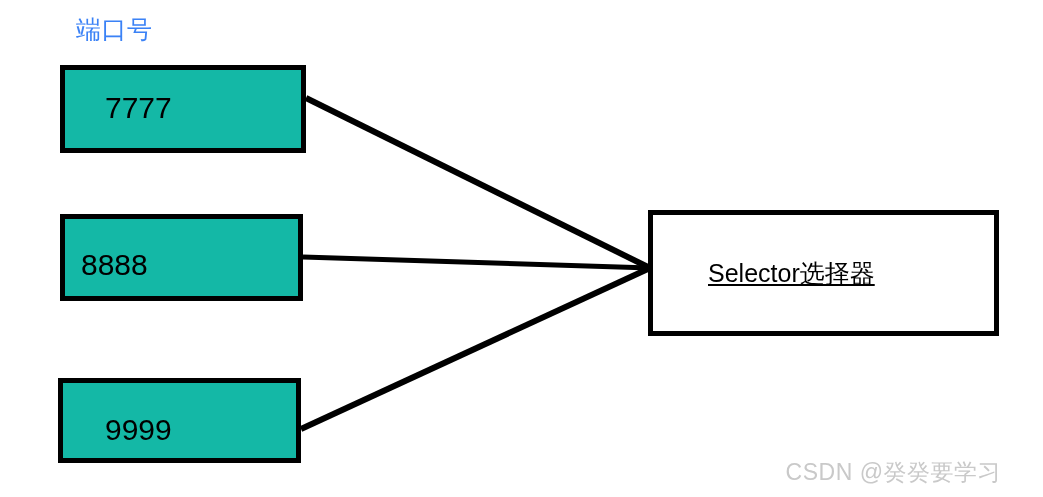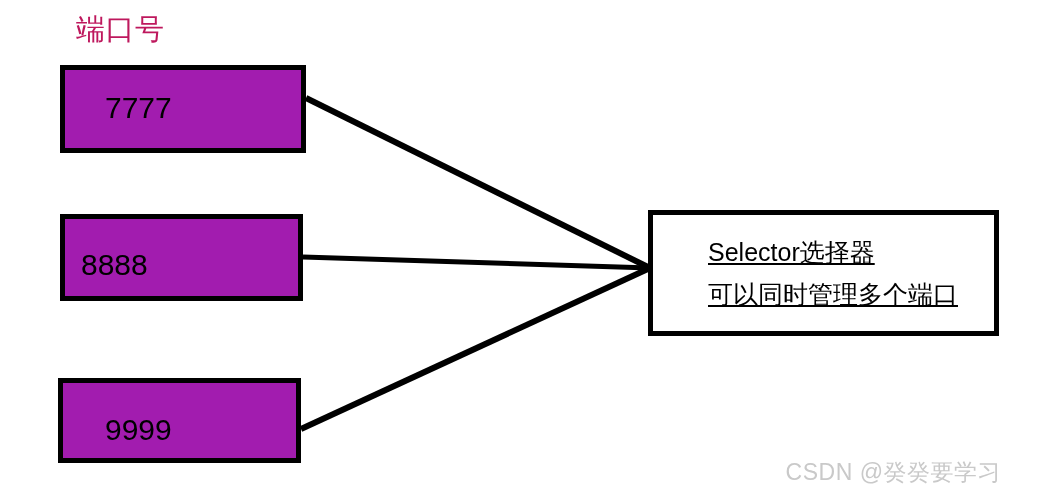--- a/index.html
+++ b/index.html
@@ -20,31 +20,31 @@
     left: 0;
     top: 0;
     width: 1043px;
     height: 497px;
     pointer-events: none;
   }
   .header-label {
     position: absolute;
     left: 76px;
     top: 14px;
-    font-size: 29px;
+    font-size: 25px;
     line-height: 30px;
-    color: #be185d;
+    color: #3b82f6;
     white-space: nowrap;
     letter-spacing: 0.5px;
   }
   .port-box {
     position: absolute;
     box-sizing: border-box;
     border: 5px solid #000000;
-    background: #a21caf;
+    background: #14b8a6;
     display: flex;
     align-items: center;
   }
   .port-box .port-label {
     font-size: 30px;
     line-height: 34px;
     color: #000000;
     padding-left: 42px;
     white-space: nowrap;
   }
@@ -107,18 +107,17 @@
   <div class="port-box" id="port-box-1">
     <span class="port-label">8888</span>
   </div>
 
   <div class="port-box" id="port-box-2">
     <span class="port-label">9999</span>
   </div>
 
   <div id="selector-box">
     <div class="sel-line">Selector选择器</div>
-    <div class="sel-line">可以同时管理多个端口</div>
   </div>
 
   <div class="watermark">CSDN @癸癸要学习</div>
 
 </div>
 
 </body></html>

